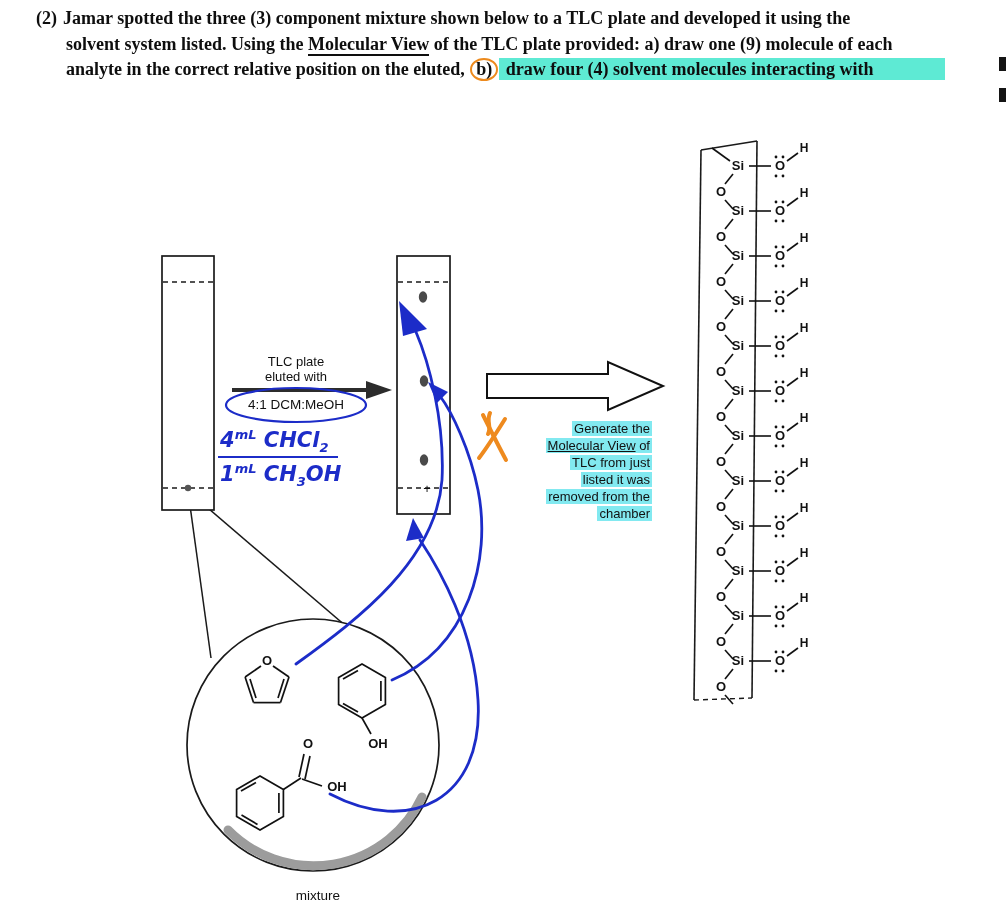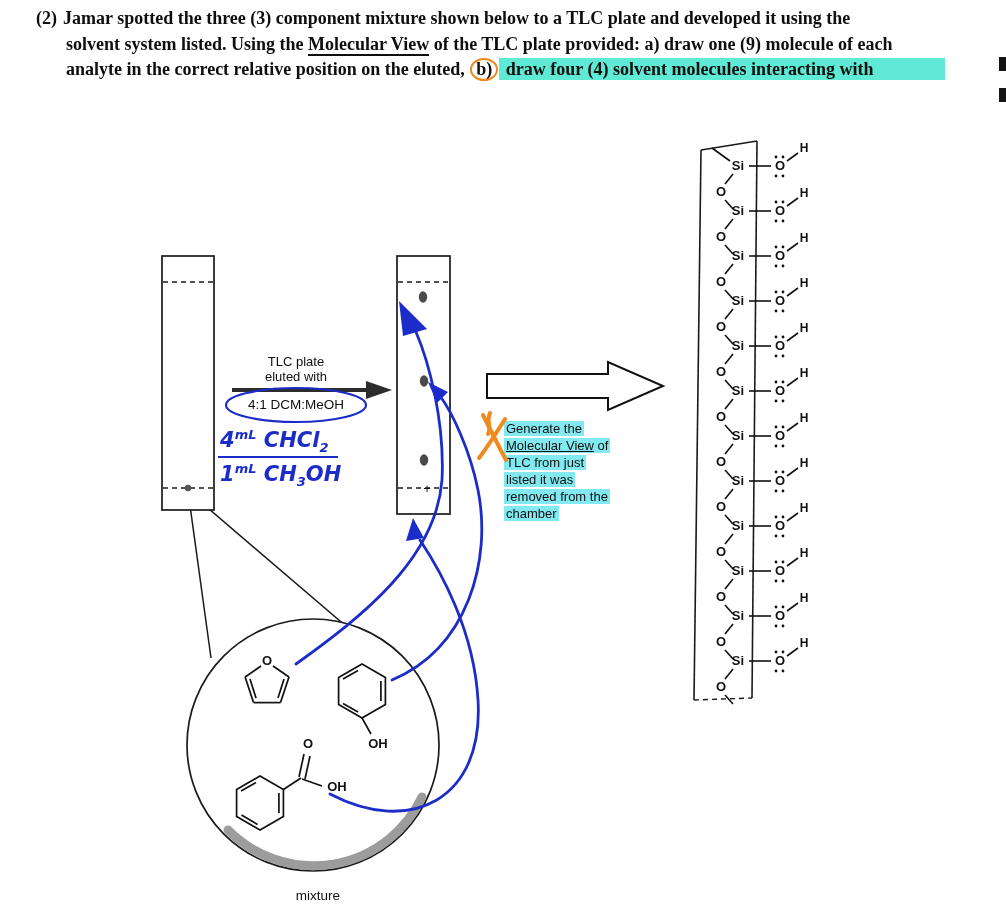--- a/index.html
+++ b/index.html
@@ -19,21 +19,21 @@
              padding:0 4px;line-height:19px;margin:0 1px;}
   
   .handwriting{position:absolute;left:218px;top:427px;color:#1c2cc8;
                font-family:"DejaVu Sans",sans-serif;font-style:italic;font-weight:700;
                font-size:21px;}
   .hw-line1{border-bottom:2px solid #1c2cc8;display:inline-block;padding:0 10px 1px 2px;}
   .hw-line2{display:block;padding:3px 0 0 2px;}
   .hw-sup{font-size:13px;vertical-align:super;}
   .hw-sub{font-size:13px;vertical-align:sub;}
   
-  .note{position:absolute;left:504px;top:420px;width:148px;text-align:left;
+  .note{position:absolute;left:504px;top:420px;width:148px;text-align:right;
         font-size:13px;line-height:17px;color:#111;}
   .note span.bg{background:#82e9f0;padding:0 2px;}
   .note .u{text-decoration:underline;}
   svg{position:absolute;left:0;top:0;}
   svg text{font-family:"Liberation Sans",sans-serif;fill:#111;}
 </style>
 </head>
 <body>
 
 <div class="page">

